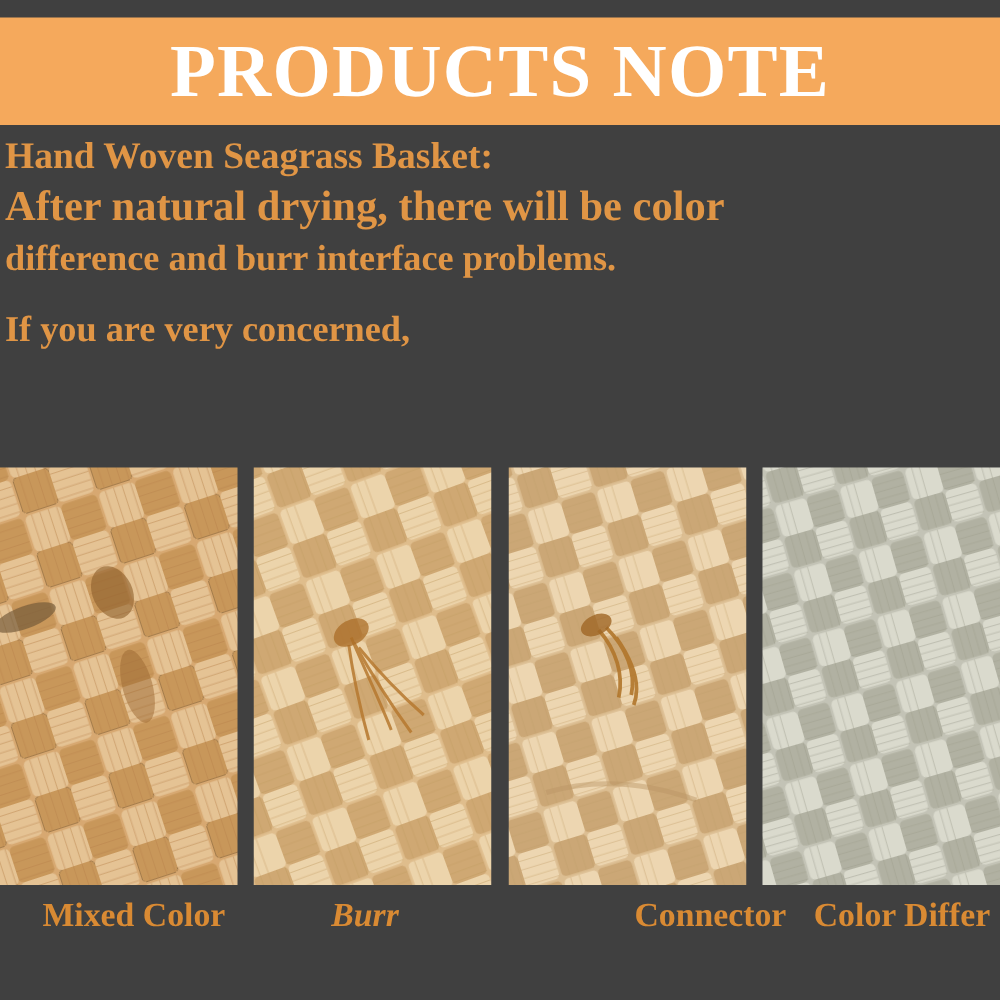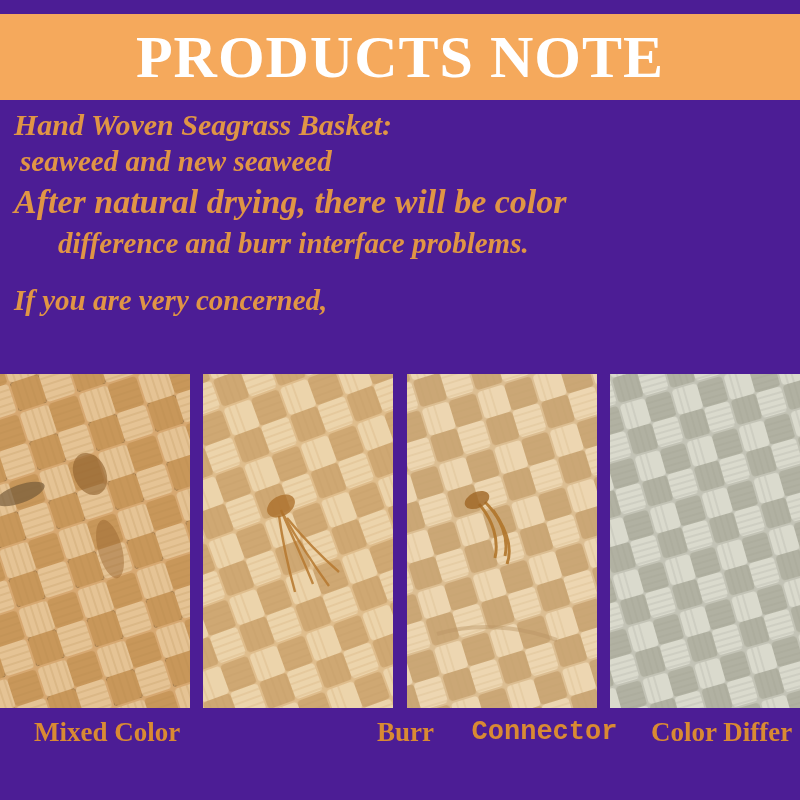--- a/index.html
+++ b/index.html
@@ -10,21 +10,21 @@
     width: 800px;
     height: 800px;
     background: #ffffff;
     font-family: "Liberation Serif", serif;
     overflow: hidden;
   }
   .page {
     position: relative;
     width: 800px;
     height: 800px;
-    background: #4c1d95;
+    background: #404040;
   }
 
   
   .banner {
     position: absolute;
     left: 0;
     top: 14px;
     width: 800px;
     height: 86px;
     background: #f5a95c;
@@ -38,38 +38,37 @@
     font-weight: bold;
     font-size: 60px;
     letter-spacing: 1px;
     line-height: 1;
     white-space: nowrap;
   }
 
   
   .copy {
     position: absolute;
-    left: 14px;
+    left: 4px;
     top: 104px;
     width: 772px;
     color: #e09545;
     font-family: "Liberation Serif", serif;
     font-weight: bold;
-    font-style: italic;
   }
   .copy .line {
     display: block;
     white-space: nowrap;
     line-height: 1.0;
   }
   .l1 { font-size: 30px; margin-top: 6px; }
   .l2 { font-size: 29px; margin-top: 7px; }
   .l3 { font-size: 29px; margin-top: 7px; padding-left: 6px; }
   .l4 { font-size: 34px; margin-top: 9px; }
-  .l5 { font-size: 29px; margin-top: 10px; margin-left: 44px; }
+  .l5 { font-size: 29px; margin-top: 10px; }
   .l6 { font-size: 29px; margin-top: 28px; }
   .l7 { font-size: 29px; margin-top: 10px; }
 
   
   .strip {
     position: absolute;
     left: 0;
     top: 374px;
     width: 800px;
     height: 334px;
@@ -103,36 +102,35 @@
   .caption {
     color: #d98a33;
     font-family: "Liberation Serif", serif;
     font-weight: bold;
     font-size: 27px;
     line-height: 40px;
     text-align: center;
     white-space: nowrap;
   }
   .cap0 { width: 200px; text-align: left; padding-left: 14px; }
-  .cap1 { width: 200px; text-align: right; padding-left: 62px; }
-  .cap2 { width: 200px; text-align: center; padding-left: 26px; font-family: Liberation Mono, monospace; }
+  .cap1 { width: 200px; text-align: left; padding-left: 62px; font-style: italic; }
+  .cap2 { width: 200px; text-align: right; padding-left: 26px; }
   .cap3 { width: 200px; text-align: left; padding-left: 22px; }
 </style>
 </head>
 <body>
 
 <div class="page">
 
   <div class="banner">
     <div class="banner-title">PRODUCTS NOTE</div>
   </div>
 
   <div class="copy">
     <span class="line l1">Hand Woven Seagrass Basket:</span>
-    <span class="line l3"> seaweed and new seaweed</span>
     <span class="line l4">After natural drying, there will be color</span>
     <span class="line l5">difference and burr interface problems.</span>
     <span class="line l6">If you are very concerned,</span>
   </div>
 
   <div class="strip">
 
     <div class="photo">
       <svg class="weave" viewBox="0 0 280 420" preserveAspectRatio="none">
         <defs>

